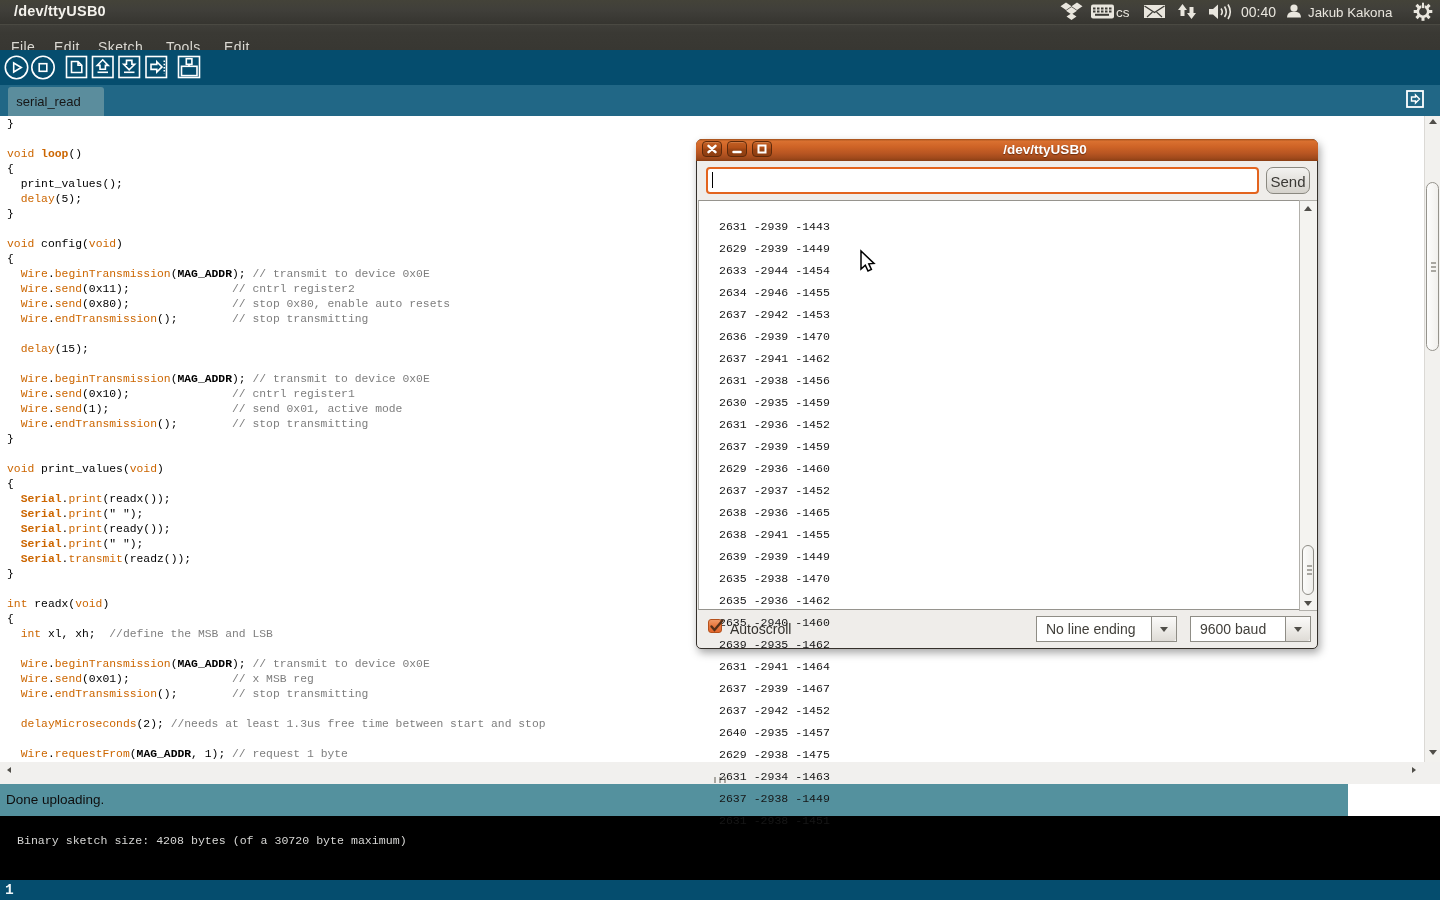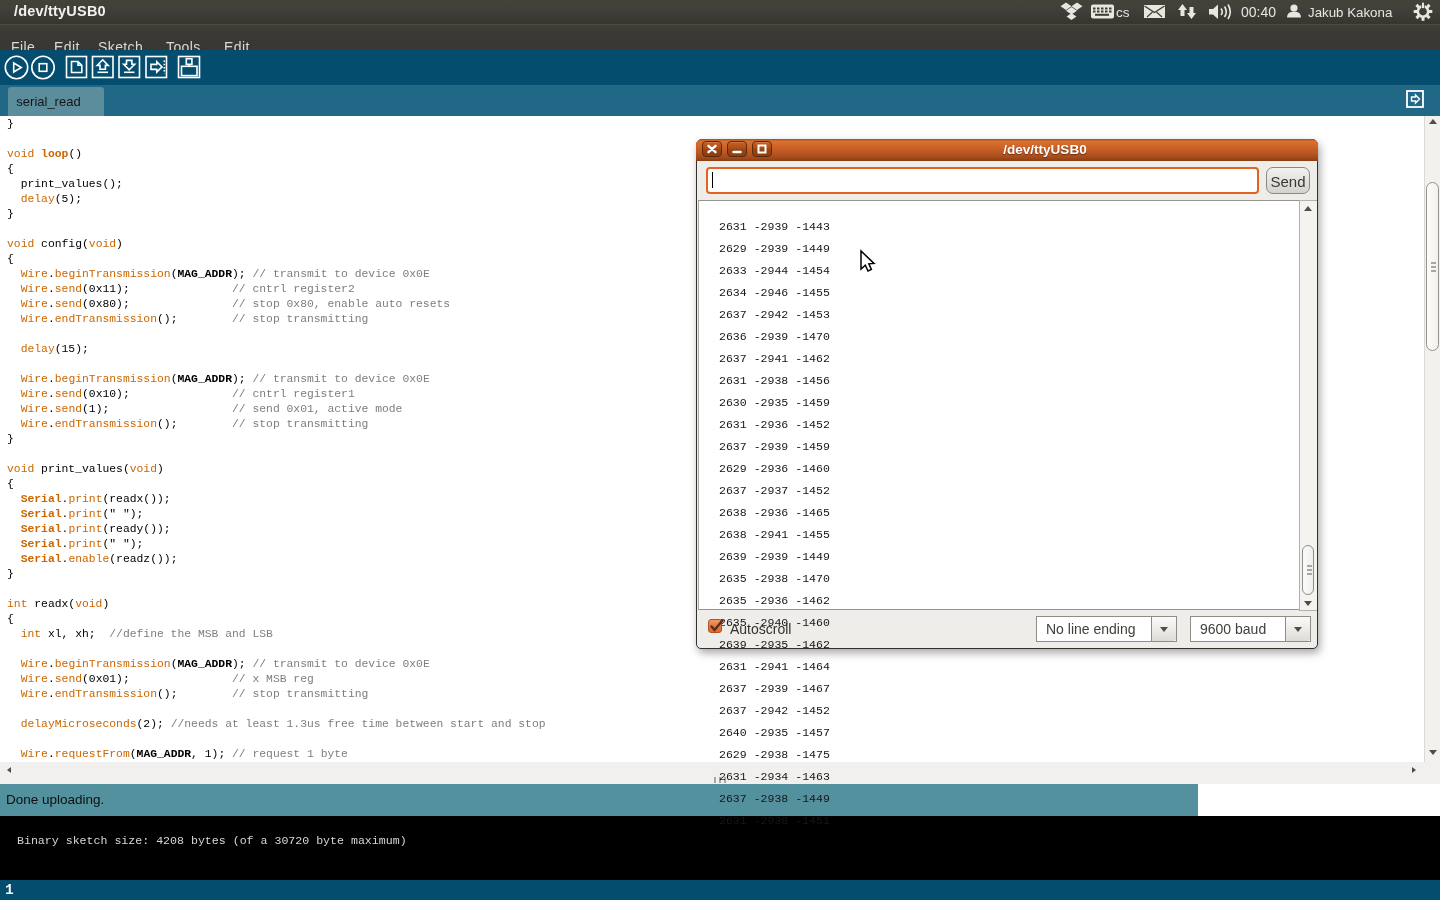--- a/index.html
+++ b/index.html
@@ -23,21 +23,21 @@
 .c{color:#7e7e7e;}
 .m{font-weight:bold;margin-top:44px;}
 #vsb{position:absolute;left:1424px;top:116px;width:16px;height:646px;background:#f2f1ee;border-left:1px solid #dbd9d5;}
 #vsb .thumb{position:absolute;left:1px;top:66px;width:13px;height:169px;background:linear-gradient(90deg,#fdfdfc,#f1f0ed);border:1px solid #95938c;border-radius:7px;}
 .grip{position:absolute;left:4px;width:5px;height:1.5px;background:#a9a7a1;}
 .arr-u{position:absolute;width:0;height:0;border-left:4px solid transparent;border-right:4px solid transparent;border-bottom:5px solid #504e49;}
 .arr-d{position:absolute;width:0;height:0;border-left:4px solid transparent;border-right:4px solid transparent;border-top:5px solid #504e49;}
 .arr-l{position:absolute;width:0;height:0;border-top:4px solid transparent;border-bottom:4px solid transparent;border-right:5px solid #504e49;}
 .arr-r{position:absolute;width:0;height:0;border-top:4px solid transparent;border-bottom:4px solid transparent;border-left:5px solid #504e49;}
 #hscroll{position:absolute;left:0;top:762px;width:1440px;height:22px;background:#f1f0ee;}
-#statusbar{position:absolute;left:0;top:784px;width:1198px;height:32px;background:#54919e;}
+#statusbar{position:absolute;left:0;top:784px;width:1348px;height:32px;background:#54919e;}
 #statusbar span{position:absolute;left:6px;top:8px;font-size:13.5px;color:#0e0e0e;}
 #console{position:absolute;left:0;top:816px;width:1440px;height:64px;background:#000;}
 #console pre{position:absolute;left:5px;top:6px;margin:12px;font-family:"Liberation Mono",monospace;font-size:11.6px;color:#d6d6d4;}
 #footer{position:absolute;left:0;top:880px;width:1440px;height:20px;background:#054d6e;}
 #footer span{position:absolute;left:5px;top:2px;font-family:"Liberation Mono",monospace;font-size:14.5px;font-weight:bold;color:#eef5f7;}
 
 #swin{position:absolute;left:696px;top:139px;width:622px;height:510px;background:#efedea;
 border:1px solid #35302b;border-radius:6px 6px 5px 5px;box-shadow:2px 4px 9px rgba(0,0,0,.35);}
 #stitle{position:absolute;left:-1px;top:-1px;width:622px;height:22px;border-radius:6px 6px 0 0;
 background:linear-gradient(180deg,#a04f1b 0%,#da7130 10%,#ce6326 36%,#b95622 64%,#a14a1c 86%,#8a3e13 100%);}
@@ -171,21 +171,21 @@
   <span class="k">Wire</span>.<span class="k">send</span>(1);                  <span class="c">// send 0x01, active mode</span>
   <span class="k">Wire</span>.<span class="k">endTransmission</span>();        <span class="c">// stop transmitting</span>
 }
 
 <span class="k">void</span> print_values(<span class="k">void</span>)
 {
   <span class="b">Serial</span>.<span class="k">print</span>(readx());
   <span class="b">Serial</span>.<span class="k">print</span>(" ");
   <span class="b">Serial</span>.<span class="k">print</span>(ready());
   <span class="b">Serial</span>.<span class="k">print</span>(" ");
-  <span class="b">Serial</span>.<span class="k">enable</span>(readz());
+  <span class="b">Serial</span>.<span class="k">transmit</span>(readz());
 }
 
 <span class="k">int</span> readx(<span class="k">void</span>)
 {
   <span class="k">int</span> xl, xh;  <span class="c">//define the MSB and LSB</span>
 
   <span class="k">Wire</span>.<span class="k">beginTransmission</span>(<span class="m">MAG_ADDR</span>); <span class="c">// transmit to device 0x0E</span>
   <span class="k">Wire</span>.<span class="k">send</span>(0x01);               <span class="c">// x MSB reg</span>
   <span class="k">Wire</span>.<span class="k">endTransmission</span>();        <span class="c">// stop transmitting</span>
 

